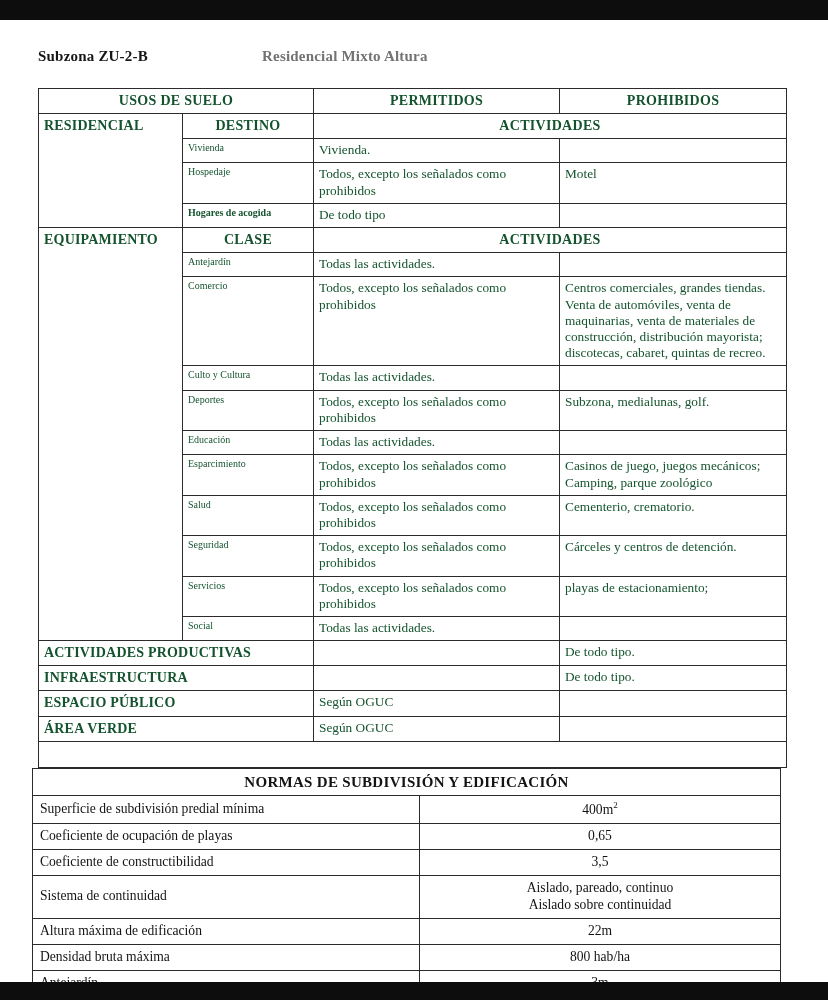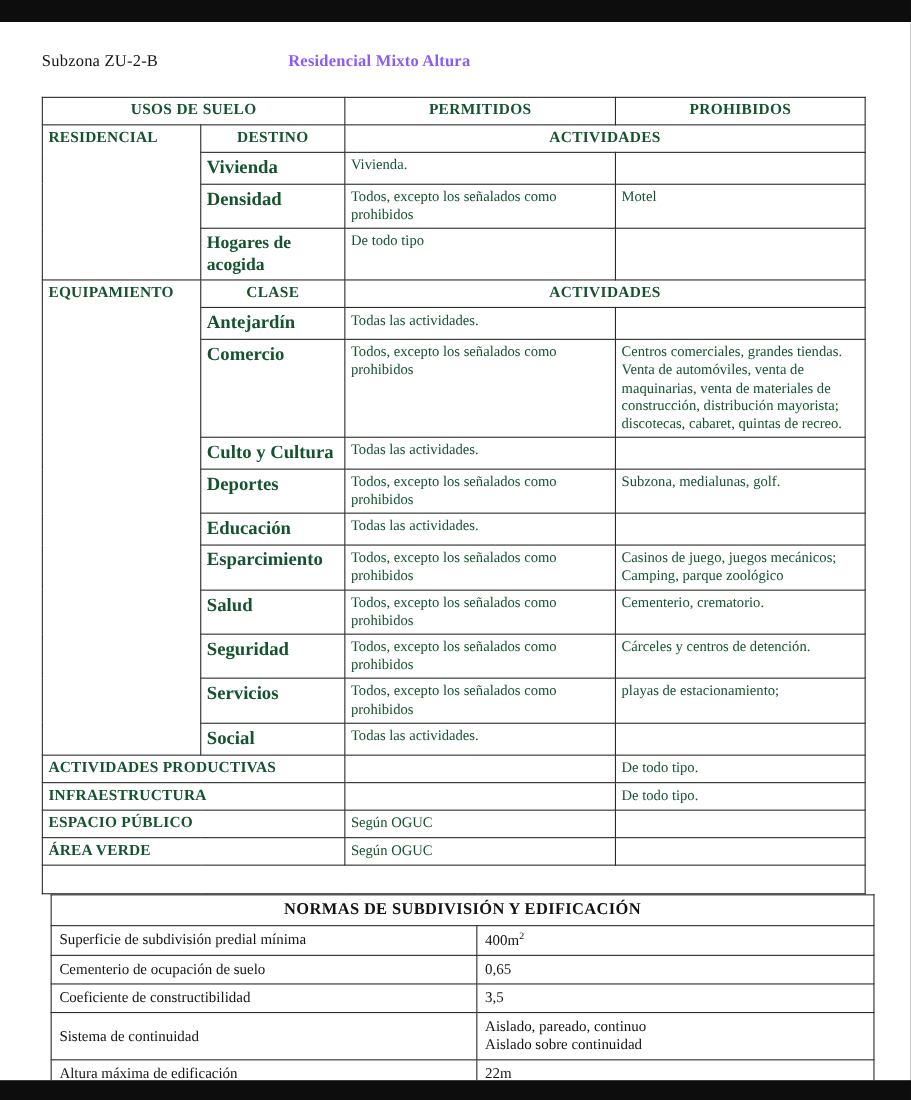--- a/index.html
+++ b/index.html
@@ -53,31 +53,31 @@
     padding: 0;
   }
   .title-row {
     position: relative;
     height: 30px;
     margin: 28px 0 10px 0;
   }
   .title-left {
     position: absolute;
     left: 38px; top: 0;
-    font-weight: normal;
+    font-weight: bold;
     font-size: 15px;
     color: #161616;
     letter-spacing: 0.2px;
   }
   .title-right {
     position: absolute;
     left: 262px; top: 0;
     font-weight: bold;
     font-size: 15px;
-    color: #8b5cf6;
+    color: #737373;
     letter-spacing: 0.2px;
   }
 
   table.grid {
     border-collapse: collapse;
     table-layout: fixed;
     margin-left: 38px;
     width: 748px;
     font-size: 13.3px;
     color: #14532d;
@@ -98,39 +98,39 @@
     letter-spacing: 0.3px;
   }
   td.catlabel {
     background: #dedede;
     font-weight: bold;
     vertical-align: middle;
     font-size: 14px;
     letter-spacing: 0.2px;
   }
   td.rowlabel {
-    font-weight: bold;
-    vertical-align: middle;
-    font-size: 17px;
+    font-weight: normal;
+    vertical-align: middle;
+    font-size: 10px;
   }
   td.smalllabel {
     font-weight: bold;
     vertical-align: middle;
-    font-size: 16px;
+    font-size: 10px;
   }
   td.spacer {
     height: 18px;
     background: #ffffff;
   }
 
   
   table.norms {
     border-collapse: collapse;
     table-layout: fixed;
-    margin-left: 46px;
+    margin-left: 32px;
     width: 748px;
     font-size: 13.6px;
     color: #131313;
     margin-top: 0;
     padding-left: 36px;
   }
   table.norms td {
     border: 1.6px solid #2b2b2b;
     padding: 4px 7px 4px 7px;
     vertical-align: middle;
@@ -139,20 +139,21 @@
   }
   td.norms-title {
     background: #dedede;
     font-weight: bold;
     text-align: center;
     font-size: 15px;
     letter-spacing: 0.3px;
     padding: 9px 0;
   }
   td.norms-val {
+    text-align: center;
   }
   sup.sq { font-size: 9px; vertical-align: super; }
   .two-line { line-height: 1.3; }
 </style>
 </head>
 <body>
 
 <div id="bar-top"></div>
 <div id="bar-bottom"></div>
 
@@ -185,21 +186,21 @@
           <td class="catlabel" rowspan="4">RESIDENCIAL</td>
           <td class="hdr">DESTINO</td>
           <td class="hdr" colspan="2">ACTIVIDADES</td>
         </tr>
         <tr>
           <td class="rowlabel">Vivienda</td>
           <td>Vivienda.</td>
           <td></td>
         </tr>
         <tr>
-          <td class="rowlabel">Densidad</td>
+          <td class="rowlabel">Hospedaje</td>
           <td>Todos, excepto los señalados como prohibidos</td>
           <td>Motel</td>
         </tr>
         <tr>
           <td class="smalllabel">Hogares de acogida</td>
           <td>De todo tipo</td>
           <td></td>
         </tr>
 
         <tr>
@@ -292,21 +293,21 @@
       </colgroup>
       <tbody>
         <tr>
           <td class="norms-title" colspan="2">NORMAS DE SUBDIVISIÓN Y EDIFICACIÓN</td>
         </tr>
         <tr>
           <td>Superficie de subdivisión predial mínima</td>
           <td class="norms-val"><span>400m</span><sup class="sq">2</sup></td>
         </tr>
         <tr>
-          <td>Cementerio de ocupación de suelo</td>
+          <td>Coeficiente de ocupación de playas</td>
           <td class="norms-val">0,65</td>
         </tr>
         <tr>
           <td>Coeficiente de constructibilidad</td>
           <td class="norms-val">3,5</td>
         </tr>
         <tr>
           <td>Sistema de continuidad</td>
           <td class="norms-val two-line">Aislado, pareado, continuo<br>Aislado sobre continuidad</td>
         </tr>

